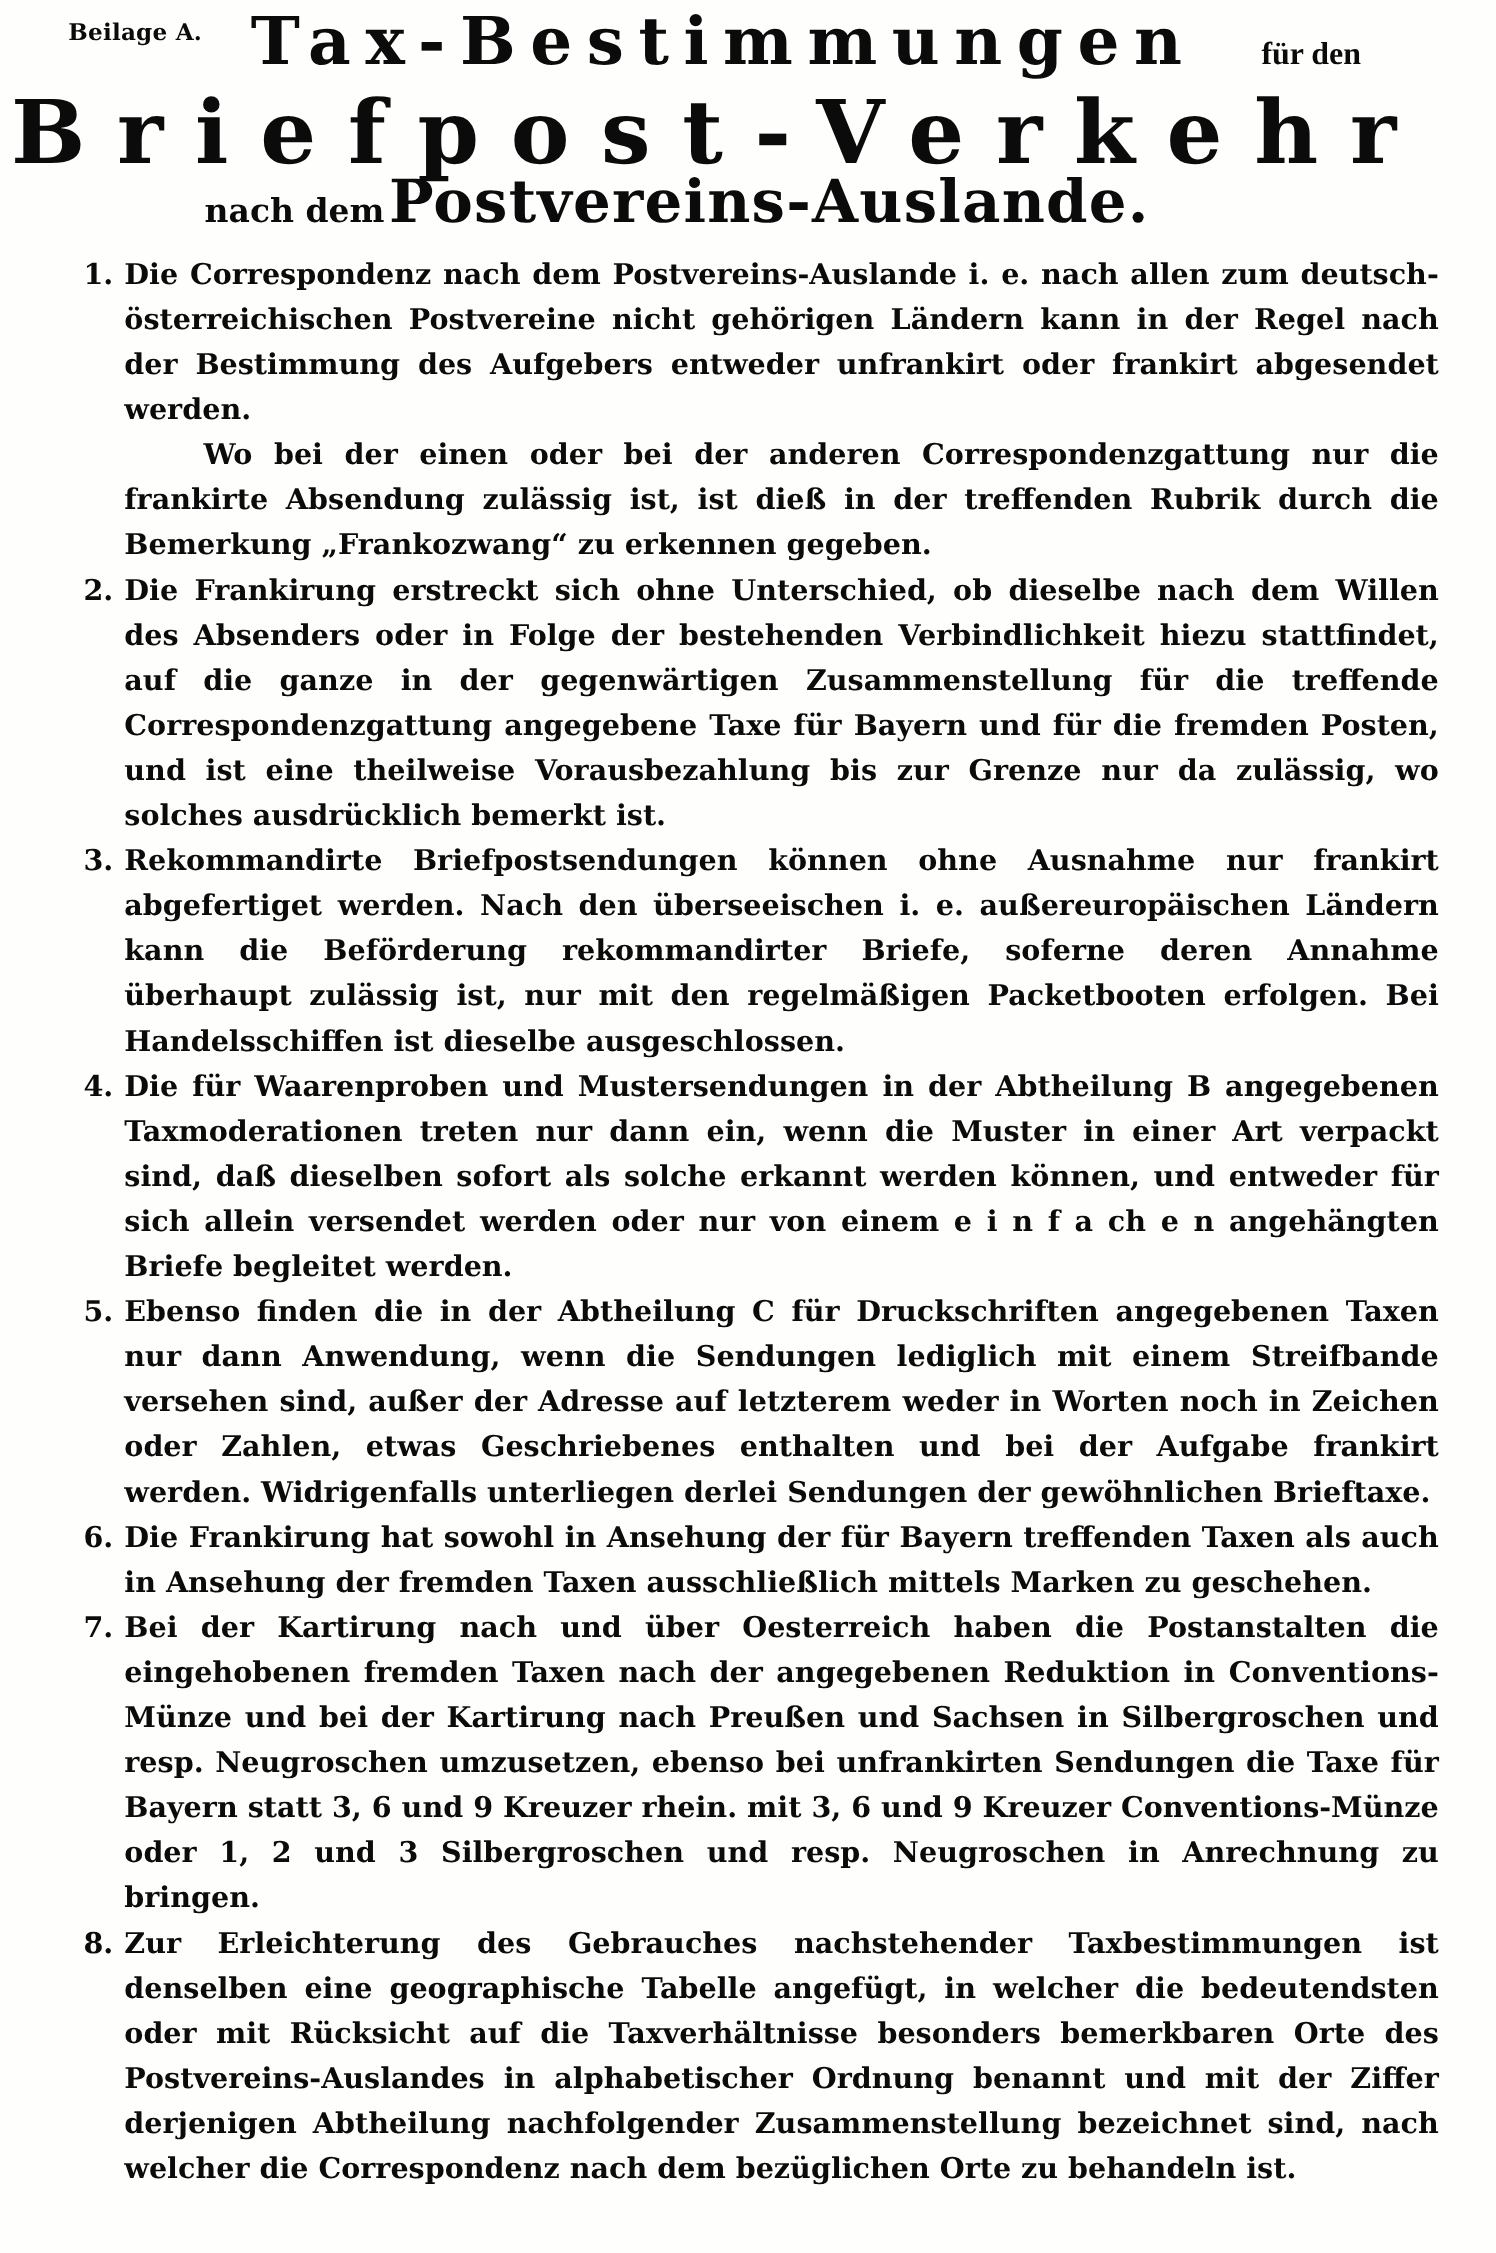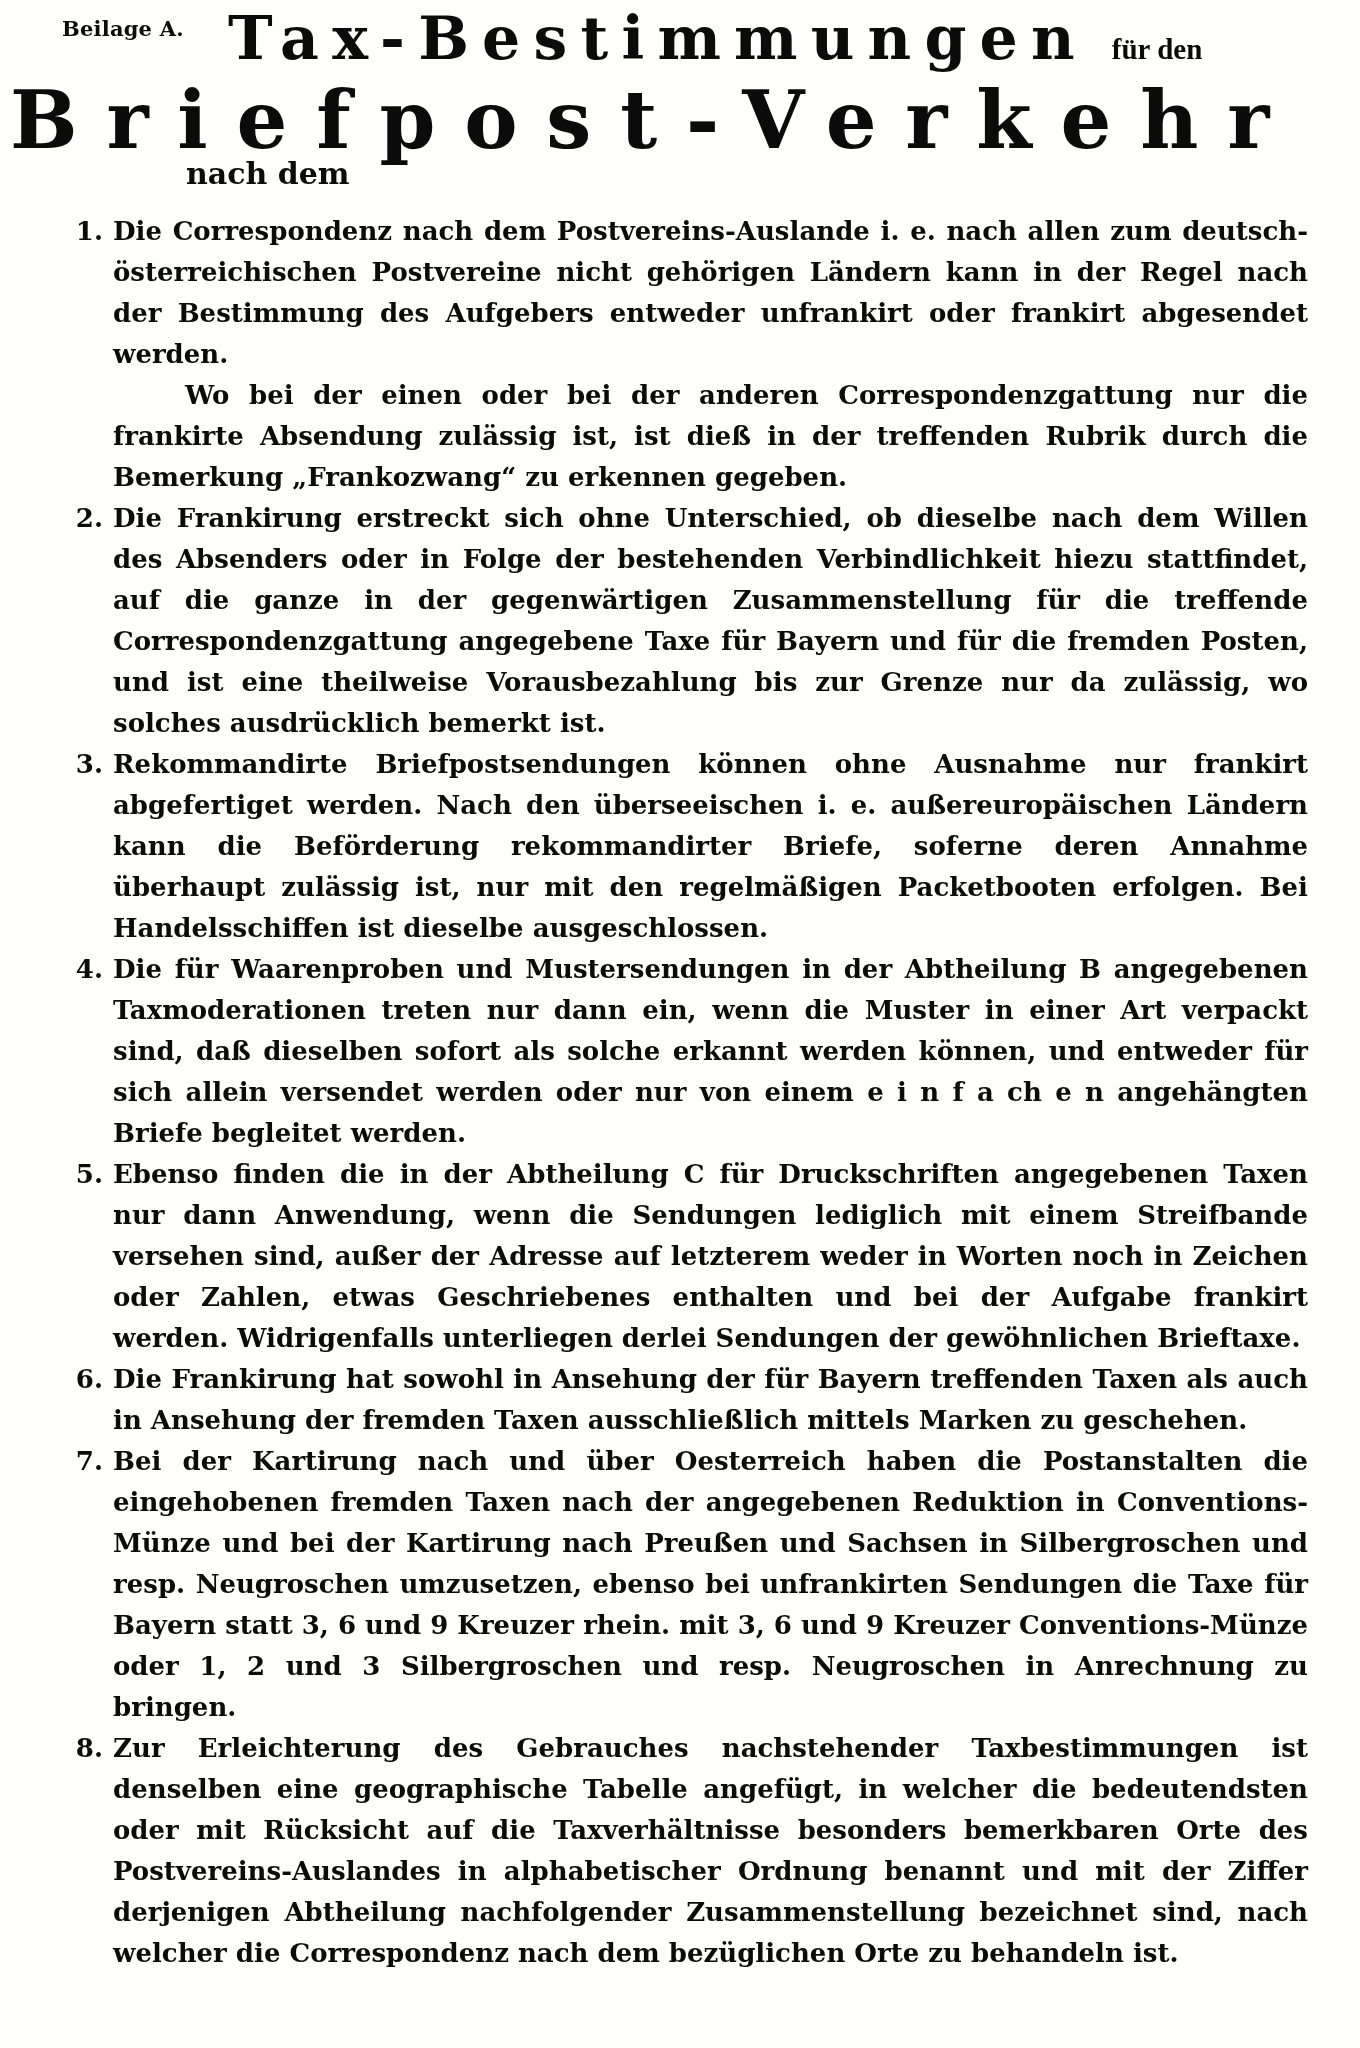--- a/index.html
+++ b/index.html
@@ -19,21 +19,21 @@
   .annotation {
     position: absolute;
     top: 16px;
     left: 62px;
     font-size: 21px;
     letter-spacing: 0.01em;
   }
   .title-row1 {
     display: flex;
     align-items: baseline;
-    gap: 24px;
+    gap: 59px;
     margin: 8px 0 0 228px;
     white-space: nowrap;
   }
   .title-line1-main {
     font-size: 60px;
     letter-spacing: 0.22em;
     line-height: 1.0;
   }
   .title-line1-suffix {
     font-size: 29px;
@@ -97,20 +97,21 @@
 <header>
   <div class="title-row1">
     <span class="title-line1-main">Tax-Bestimmungen</span>
     <span class="title-line1-suffix">für den</span>
   </div>
 
   <div class="title-row2">Briefpost-Verkehr</div>
 
   <div class="title-row3">
     <span class="title-line3-prefix">nach dem</span>
+    <span class="title-line3-main">Postvereins-Auslande.</span>
   </div>
 
 </header>
 
 <main class="doc-body">
 
   <div class="para">
     <span class="para-num">1.</span>
     <span>Die Correspondenz nach dem Postvereins-Auslande i. e. nach allen zum deutsch-österreichischen Postvereine nicht gehörigen Ländern kann in der Regel nach der Bestimmung des Aufgebers entweder unfrankirt oder frankirt abgesendet werden.</span>
     <div class="sub-para">Wo bei der einen oder bei der anderen Correspondenzgattung nur die frankirte Absendung zulässig ist, ist dieß in der treffenden Rubrik durch die Bemerkung „Frankozwang“ zu erkennen gegeben.</div>

